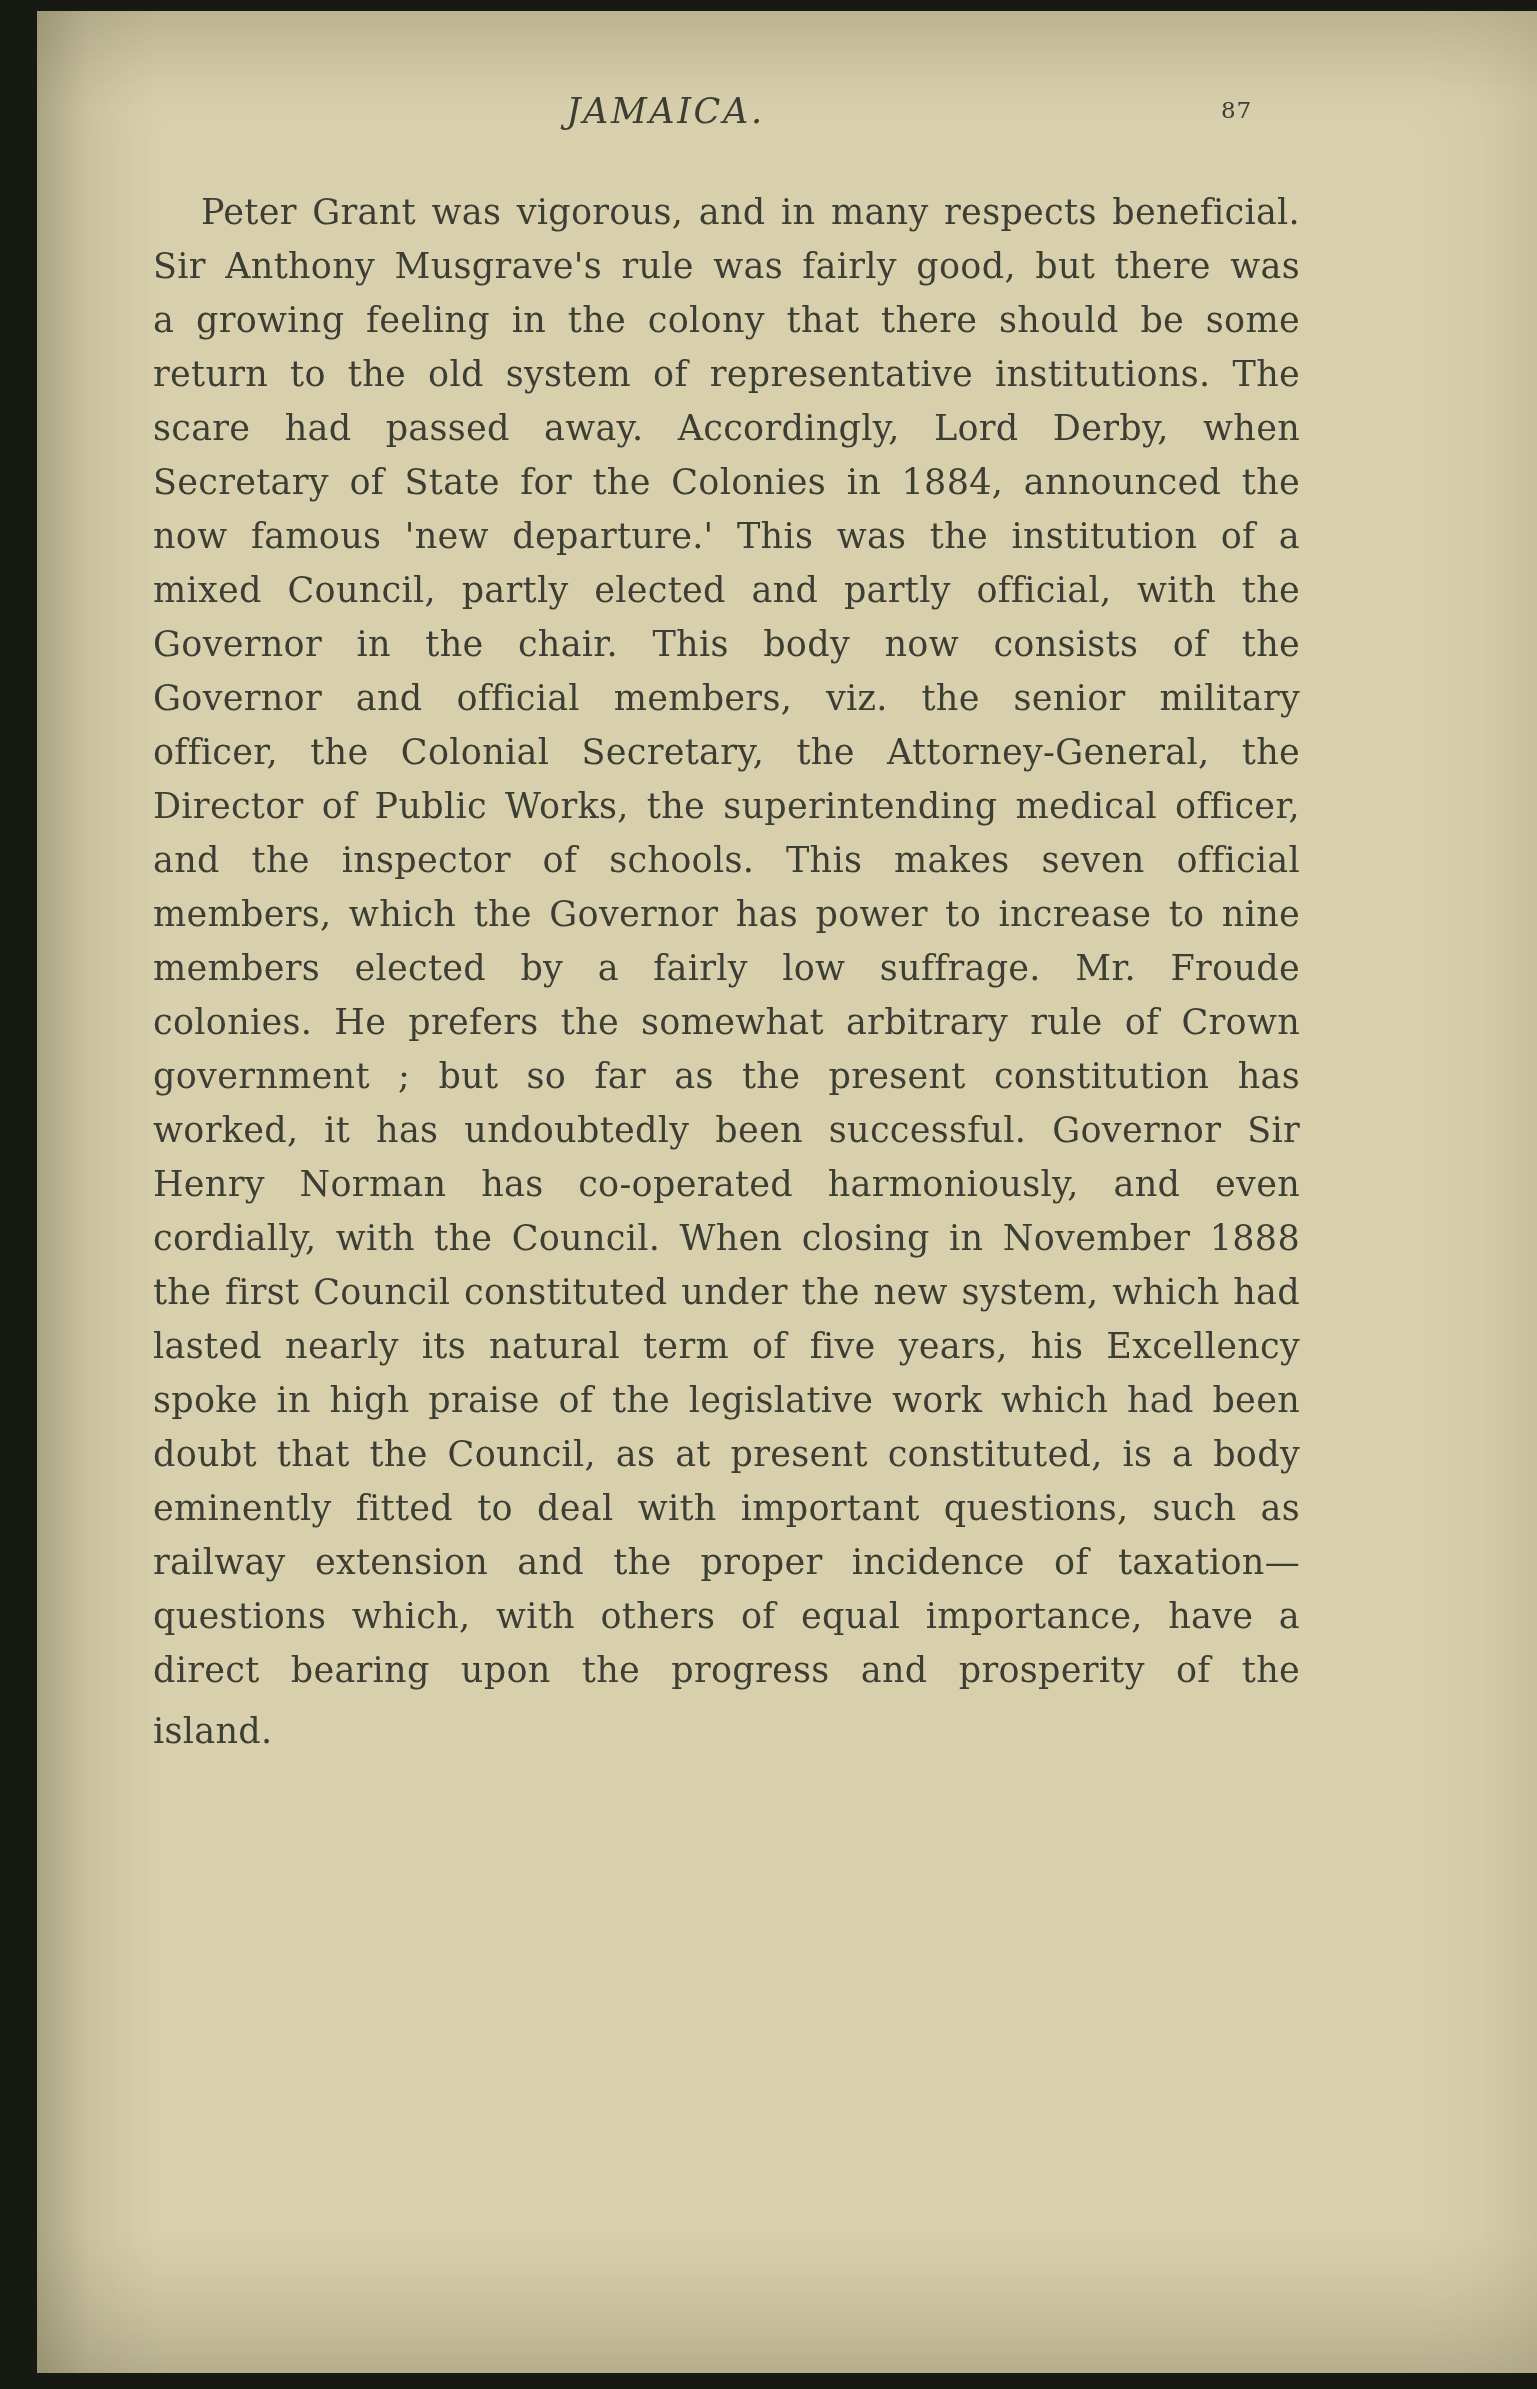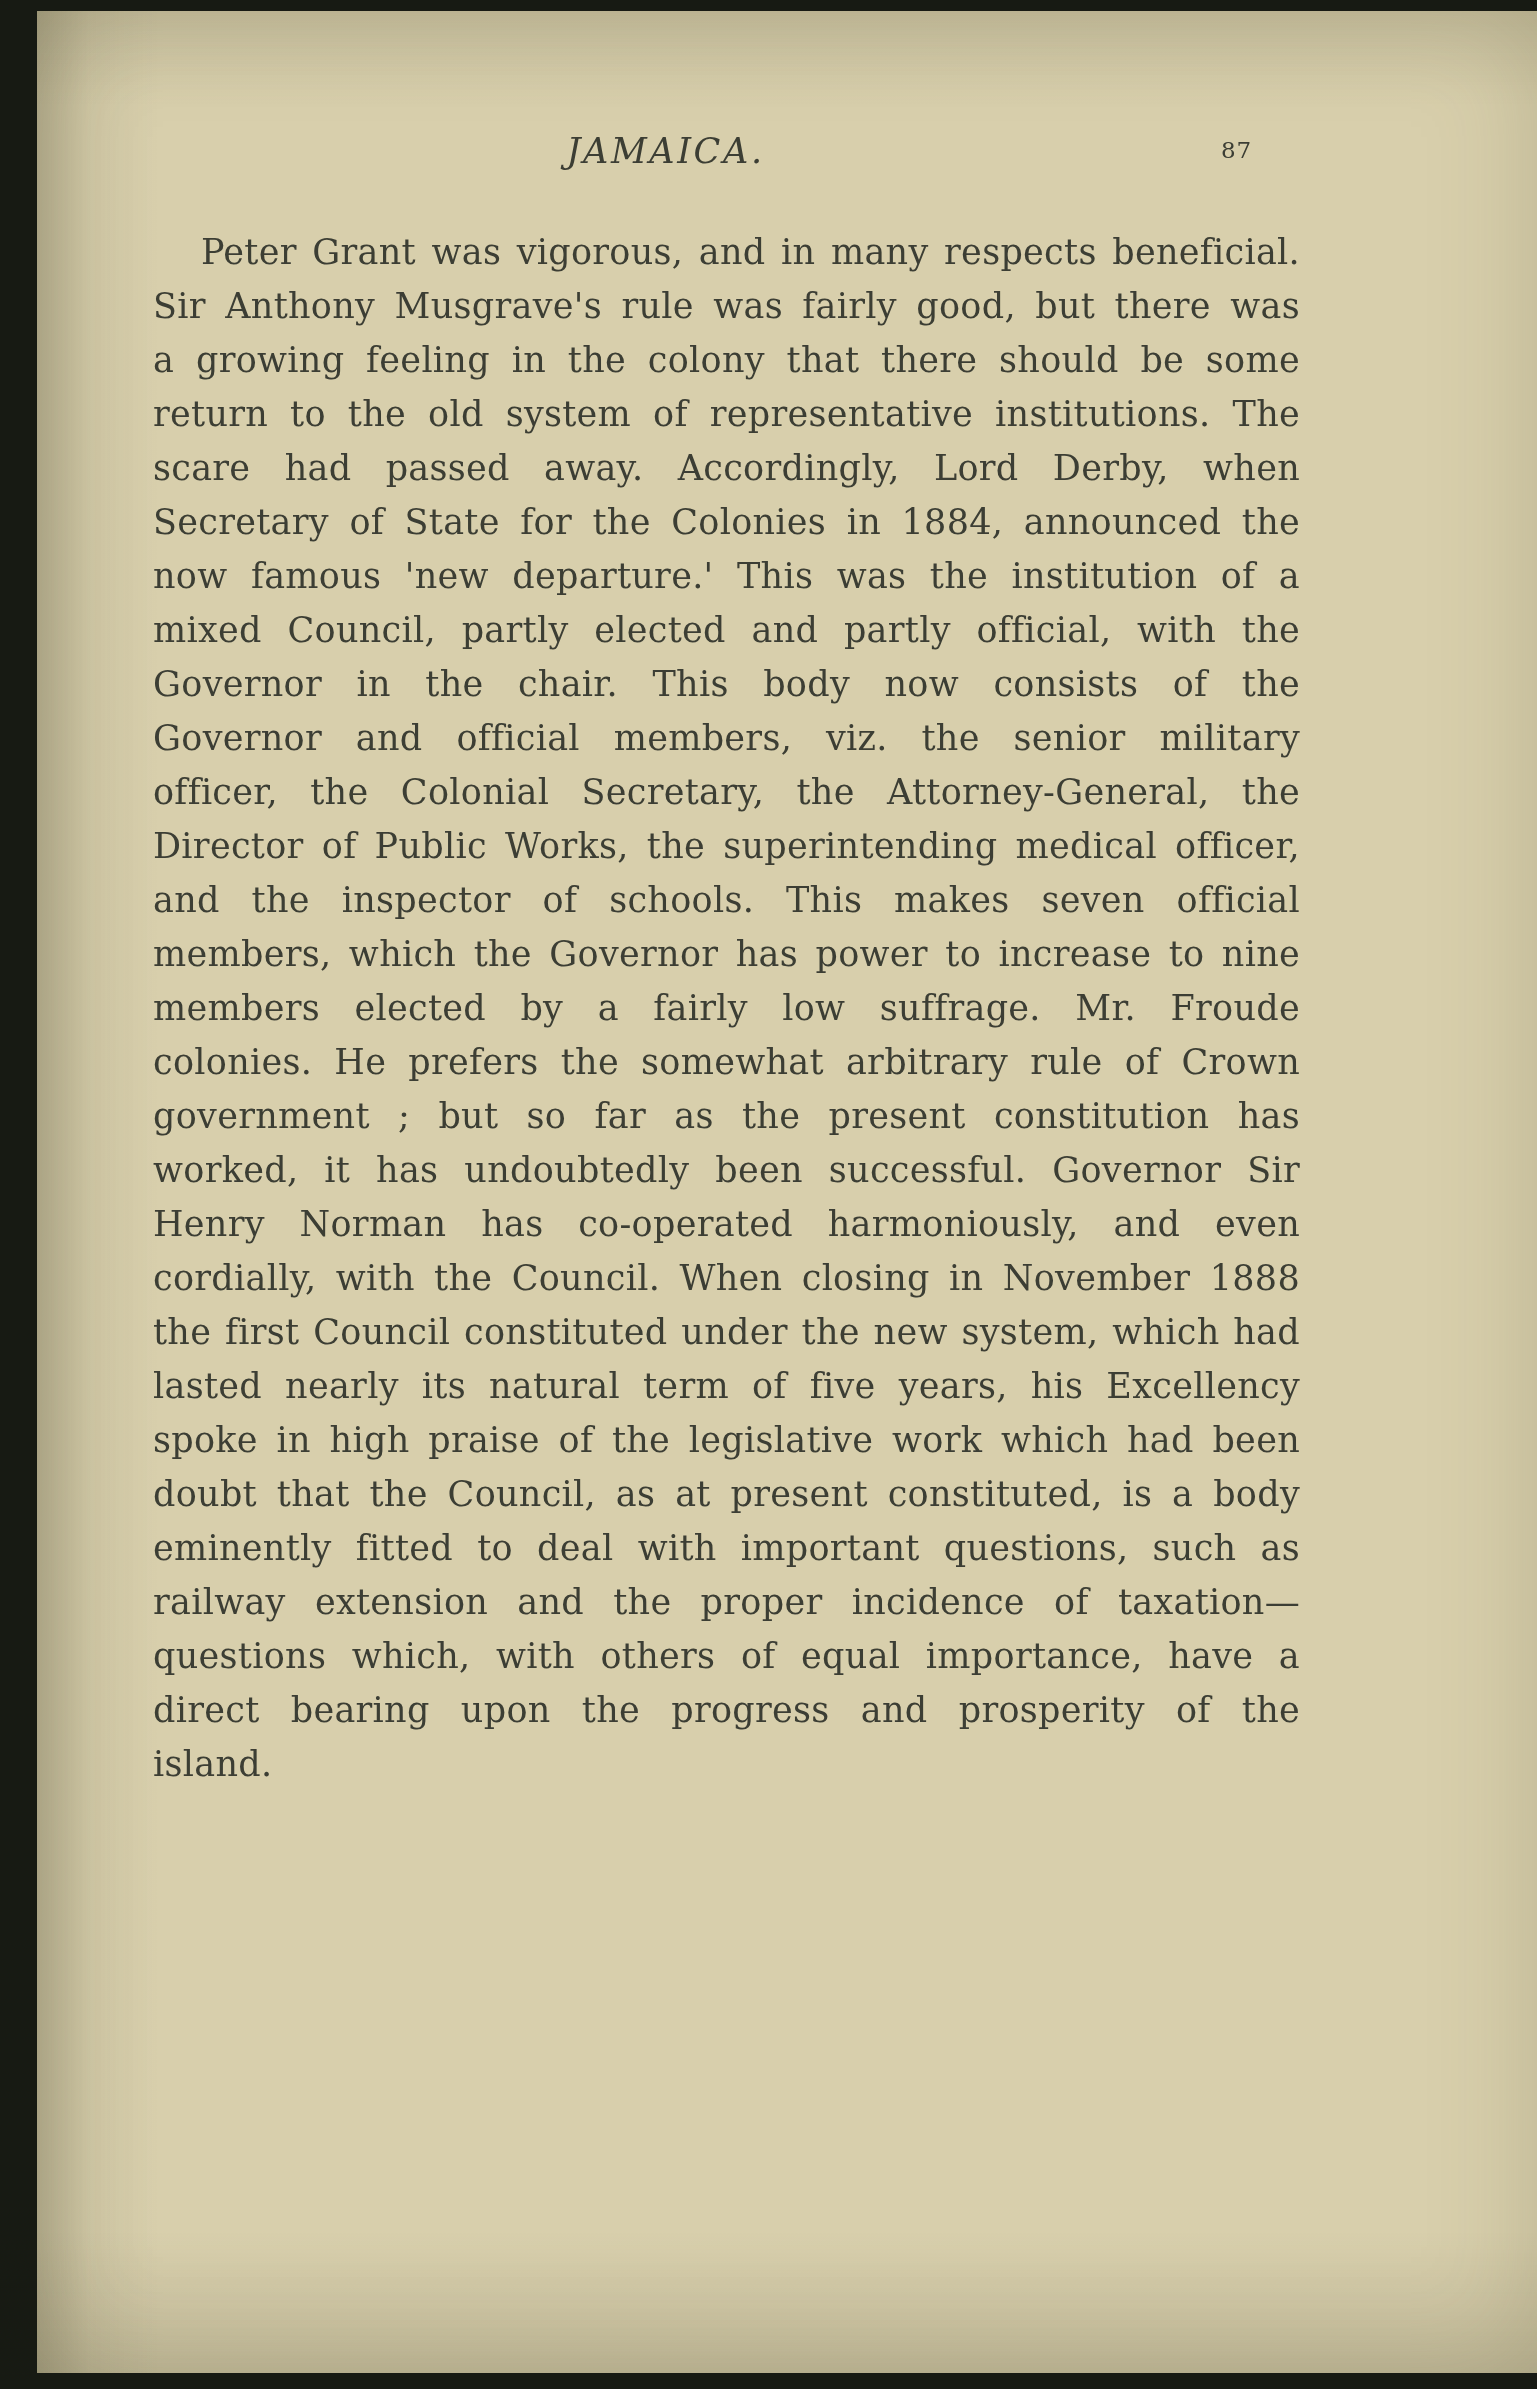--- a/index.html
+++ b/index.html
@@ -31,21 +31,21 @@
   }
   .content {
     position: absolute;
     left: 116px;   
     right: 237px;  
     top: 0;
   }
   .running-header {
     position: relative;
     height: 52px;
-    margin-top: 120px;
+    margin-top: 80px;
     font-size: 35px;
   }
   .running-title {
     position: absolute;
     left: 0;
     right: 0;
     text-align: center;
     transform: translateX(-61px);
     font-style: italic;
     letter-spacing: 2.6px;
@@ -67,20 +67,21 @@
   .line {
     text-align: justify;
     text-align-last: justify;
     white-space: normal;
   }
   .line.first {
     padding-left: 48px;
   }
   .line.last {
     text-align-last: left;
+    margin-top: 7px;
   }
 </style>
 </head>
 <body>
 
 <div class="scan">
   <div class="page">
     <div class="content">
 
       <div class="running-header">

